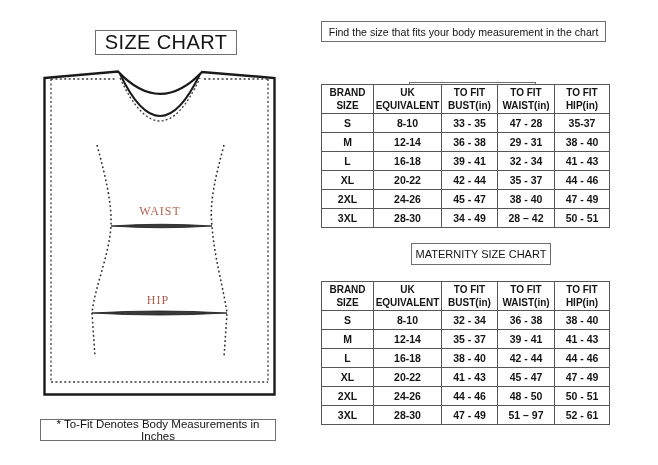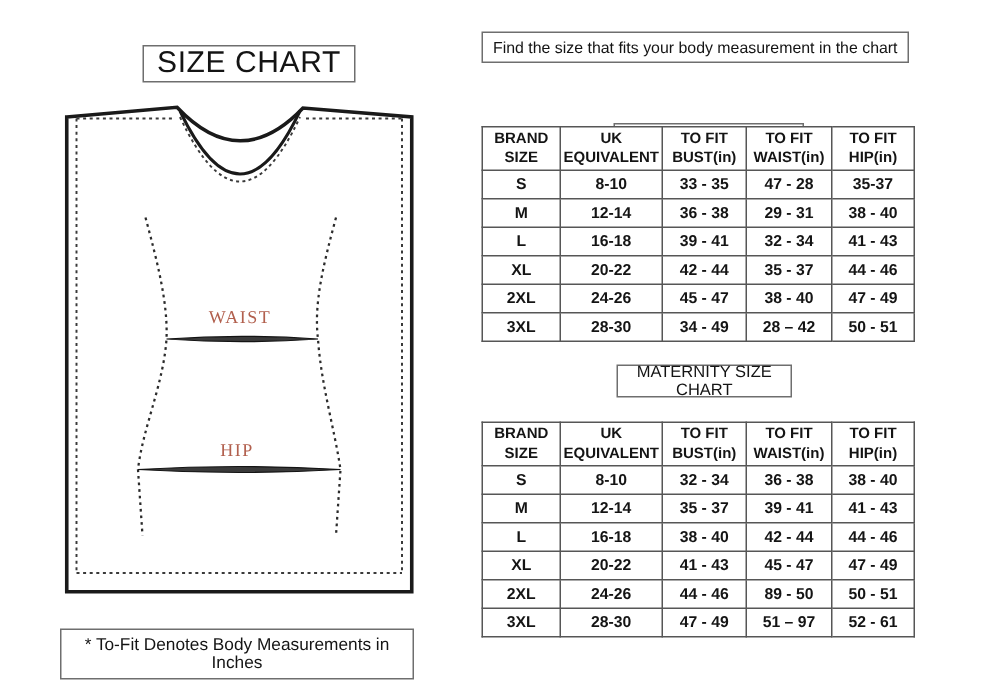--- a/index.html
+++ b/index.html
@@ -16,22 +16,22 @@
     box-sizing:border-box;
     border:1px solid #6e6e6e;
     background:#fff;
     display:flex; align-items:center; justify-content:center;
     text-align:center;
     font-weight:normal;
   }
   .title-box      { left:95px;  top:30px;  width:142px; height:25px; font-size:20px; letter-spacing:0.4px; }
   .instruction-box{ left:321px; top:21px;  width:285px; height:21px; font-size:10.6px; }
   .kaftan-title-box   { left:409px; top:54px;  width:127px; height:23px; font-size:11px;margin-top:28px; }
-  .maternity-title-box{ left:411px; top:243px; width:117px; height:22px; font-size:11px; }
-  .note-box       { left:40px;  top:419px; width:236px; height:34px; font-size:11.5px; }
+  .maternity-title-box{ left:411px; top:243px; width:140px; height:22px; font-size:11px; }
+  .note-box       { left:40px;  top:419px; width:236px; height:22px; font-size:11.5px; }
 
   .garment-svg { position:absolute; left:42px; top:70px; width:235px; height:328px; }
 
   table.size-table {
     position:absolute;
     left:321px;
     width:288px;
     border-collapse:collapse;
     table-layout:fixed;
     font-weight:bold;
@@ -230,21 +230,21 @@
       <td>XL</td>
       <td>20-22</td>
       <td>41 - 43</td>
       <td>45 - 47</td>
       <td>47 - 49</td>
     </tr>
     <tr>
       <td>2XL</td>
       <td>24-26</td>
       <td>44 - 46</td>
-      <td>89 - 50</td>
+      <td>48 - 50</td>
       <td>50 - 51</td>
     </tr>
     <tr>
       <td>3XL</td>
       <td>28-30</td>
       <td>47 - 49</td>
       <td>51 – 97</td>
       <td>52 - 61</td>
     </tr>
   </tbody>

